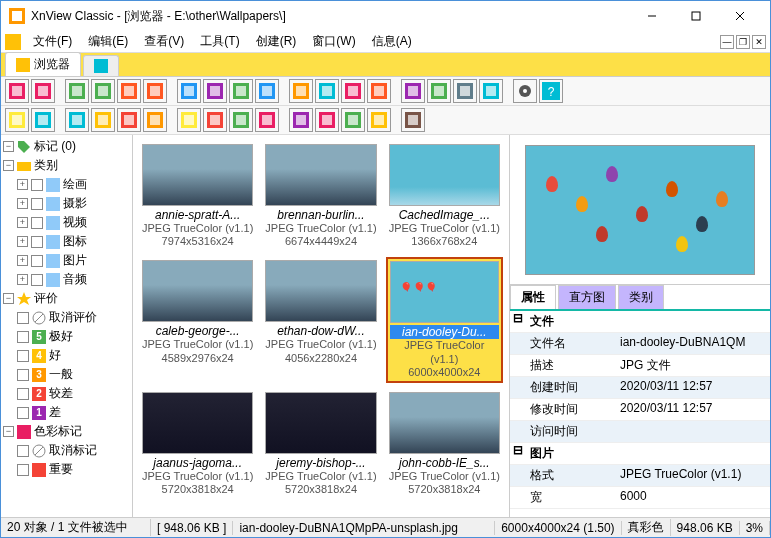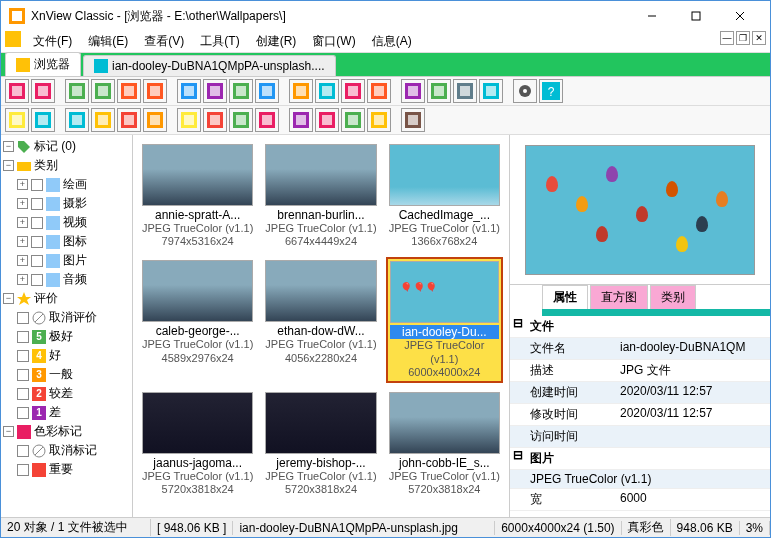--- a/index.html
+++ b/index.html
@@ -1,25 +1,25 @@
 <!DOCTYPE html>
 <html><head>
 <meta charset="utf-8">
 <style>
 * { box-sizing: border-box; margin: 0; padding: 0; font-family: "Microsoft YaHei", sans-serif; font-size: 12px; }
 body { background: #fff; width: 771px; height: 538px; overflow: hidden; border: 1px solid #4a90d9; display: flex; flex-direction: column; }
 .titlebar { height: 30px; background: #fff; display: flex; align-items: center; padding: 8px 8px; }
 .titlebar .app-icon { width: 16px; height: 16px; margin-right: 6px; }
 .titlebar .title { flex: 1; color: #000; }
 .titlebar .win-btn { width: 44px; height: 28px; display: flex; align-items: center; justify-content: center; color: #333; }
-.menubar { height: 22px; background: #fff; display: flex; padding: 0 4px; border-bottom: 1px solid #ddd; }
+.menubar { height: 22px; background: #fff; display: flex; align-items: center; padding: 0 4px; border-bottom: 1px solid #ddd; }
 .menubar .mitem { padding: 2px 8px; color: #000; }
 .menubar .mdi { display: flex; margin-left: auto; gap: 2px; }
 .menubar .mdi span { width: 14px; height: 14px; border: 1px solid #999; font-size: 9px; display: flex; align-items: center; justify-content: center; }
-.tabs { height: 24px; display: flex; align-items: flex-end; padding: 0 4px; background: #22c55e; border-bottom: 1px solid #ccc; }
+.tabs { height: 24px; display: flex; align-items: flex-end; padding: 0 4px; background: #fde047; border-bottom: 1px solid #ccc; }
 .tab { padding: 3px 10px; border: 1px solid #ccc; border-bottom: none; border-radius: 3px 3px 0 0; background: #eee; display: flex; align-items: center; gap: 4px; margin-right: 2px; }
 .tab.active { background: #fff; }
 .tab-icon { width: 14px; height: 14px; }
 .toolbar { display: flex; padding: 2px 4px; gap: 2px; background: #f8f8f8; border-bottom: 1px solid #ddd; flex-wrap: wrap; }
 .tbtn { width: 24px; height: 24px; display: flex; align-items: center; justify-content: center; border: 1px solid transparent; }
 .tbtn.boxed { border: 1px solid #999; }
 .tbtn svg { width: 18px; height: 18px; }
 .sep { width: 6px; }
 .content { flex: 1; display: flex; min-height: 0; }
 .tree { width: 132px; border-right: 1px solid #ccc; overflow: auto; padding: 2px; }
@@ -33,29 +33,29 @@
 .thumbs { flex: 1; overflow: auto; padding: 6px; background: #fff; border-right: 1px solid #ccc; }
 .thumb-grid { display: grid; grid-template-columns: repeat(3, 1fr); gap: 6px; }
 .thumb { border: 1px solid transparent; padding: 2px; text-align: center; }
 .thumb.selected { border: 2px solid #c2410c; background: #fde047; }
 .thumb-img { width: 100%; height: 62px; border: 1px solid #aaa; background: linear-gradient(135deg,#7aa 0%,#456 100%); }
 .thumb-img.sky { background: linear-gradient(#5bbcd4 70%, #a8d8e8 100%); }
 .thumb-img.balloons { background: #5bbcd4; position: relative; }
 .thumb-img.balloons::after { content: "🎈🎈🎈"; position: absolute; top: 20px; left: 10px; font-size: 10px; }
 .thumb-img.mountain { background: linear-gradient(#8ab 40%, #345 100%); }
 .thumb-img.dark { background: linear-gradient(#223 0%, #112 100%); }
-.thumb-name { color: #000; white-space: nowrap; overflow: hidden; text-overflow: ellipsis; margin-top: 2px; }
+.thumb-name { color: #000; white-space: nowrap; overflow: hidden; text-overflow: ellipsis; margin-top: 2px; font-style: italic; }
 .thumb.selected .thumb-name { background: #2d89ef; color: #fff; }
 .thumb-meta { color: #555; font-size: 11px; line-height: 1.2; }
 .right { width: 260px; display: flex; flex-direction: column; }
 .preview { height: 150px; background: #fff; border-bottom: 1px solid #ccc; display: flex; align-items: center; justify-content: center; }
 .preview-img { width: 230px; height: 130px; background: #5bbcd4; position: relative; border: 1px solid #999; }
 .preview-img .balloon { position: absolute; width: 12px; height: 16px; border-radius: 50% 50% 50% 50% / 60% 60% 40% 40%; }
-.proptabs { display: flex; border-bottom: 7px solid #14b8a6; margin-left: 32px; }
-.proptab { padding: 3px 10px; border: 1px solid #ccc; border-bottom: none; background: #f9a8d4; margin-right: 2px; }
+.proptabs { display: flex; border-bottom: 2px solid #14b8a6; }
+.proptab { padding: 3px 10px; border: 1px solid #ccc; border-bottom: none; background: #c4b5fd; margin-right: 2px; }
 .proptab.active { background: #fff; font-weight: bold; }
 .props { flex: 1; overflow: auto; }
 .prop-row { display: flex; border-bottom: 1px solid #eee; }
 .prop-row:nth-child(odd) { background: #eaf2f9; }
 .prop-row.header { background: #fff; font-weight: bold; }
 .prop-exp { width: 16px; text-align: center; }
 .prop-key { width: 90px; padding: 2px 4px; }
 .prop-val { flex: 1; padding: 2px 4px; white-space: nowrap; overflow: hidden; }
 .statusbar { height: 20px; border-top: 1px solid #ccc; display: flex; align-items: center; background: #f0f0f0; }
 .status-cell { padding: 0 6px; border-right: 1px solid #ccc; white-space: nowrap; overflow: hidden; }
@@ -109,21 +109,20 @@
   <div class="tab active">
     <svg class="tab-icon" viewBox="0 0 14 14">
         <rect width="14" height="14" fill="#ffc107"></rect>
       </svg>
     <span>浏览器</span>
   </div>
   <div class="tab">
     <svg class="tab-icon" viewBox="0 0 14 14">
         <rect width="14" height="14" fill="#00bcd4"></rect>
       </svg>
-    <span>ian-dooley-DuBNA1QMpPA-unsplash....</span>
   </div>
 </div>
 
 <div class="toolbar" id="tb1">
     <div class="tbtn boxed">
       <svg viewBox="0 0 18 18">
         <rect x="1" y="1" width="16" height="16" fill="#e91e63"></rect>
         <rect x="4" y="4" width="10" height="10" fill="#fff" opacity="0.7"></rect>
       </svg>
     </div>
@@ -585,20 +584,21 @@
           </div>
         </div>
       <div class="prop-row header">
           <span class="prop-exp">⊟</span>
           <span class="prop-key">图片</span>
           <span class="prop-val"></span>
         </div>
       <div id="prop-rows2">
           <div class="prop-row">
             <span class="prop-exp"></span>
+            <span class="prop-key">格式</span>
             <span class="prop-val">JPEG TrueColor (v1.1)</span>
           </div>
           <div class="prop-row">
             <span class="prop-exp"></span>
             <span class="prop-key">宽</span>
             <span class="prop-val">6000</span>
           </div>
         </div>
     </div>
   </div>

